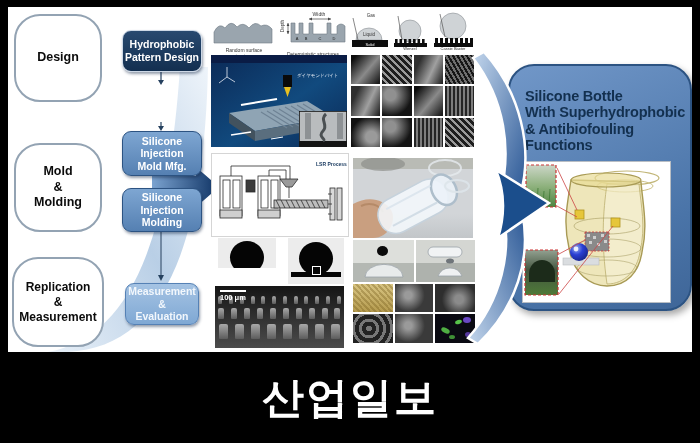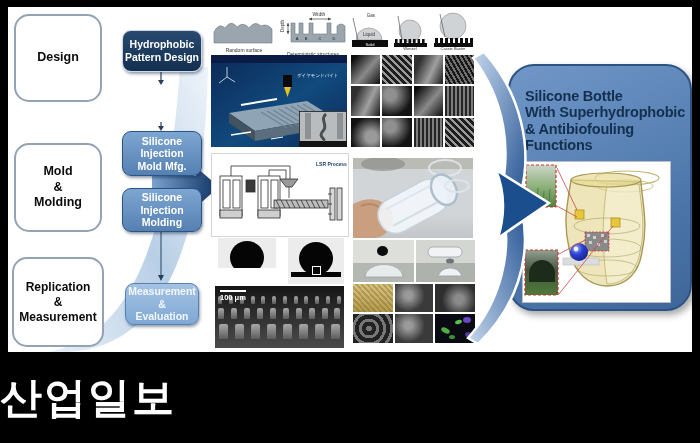--- a/index.html
+++ b/index.html
@@ -2,21 +2,21 @@
 <html><head>
 <meta charset="utf-8">
 <style>
   html,body{margin:0;padding:0;background:#000;}
   #stage{position:relative;width:700px;height:443px;background:#000;overflow:hidden;
          font-family:"Liberation Sans",sans-serif;}
   .abs{position:absolute;}
   .white-area{left:8px;top:7px;width:684px;height:345px;background:#fff;}
 
   
-  .stage-box{background:#fff;border:2px solid #93a3b3;border-radius:15px;
+  .stage-box{background:#fff;border:2px solid #93a3b3;border-radius:26px;
     display:flex;align-items:center;justify-content:center;text-align:center;
     font-weight:bold;color:#0b0b0b;font-size:12.5px;line-height:1.25;white-space:pre-line;}
 
   
   .flow-box{border-radius:9px;display:flex;align-items:center;justify-content:center;
     text-align:center;color:#fff;font-weight:bold;font-size:10.5px;line-height:1.2;
     white-space:pre-line;border:1px solid #cdd8e6;box-shadow:1px 2px 3px rgba(20,40,70,.45);}
   .flow-dark{background:linear-gradient(180deg,#28496f,#132f50);}
   .flow-mid{background:linear-gradient(180deg,#7ea6d2,#5580b2);border-color:#2c5382;}
   .flow-light{background:linear-gradient(180deg,#a5c3e3,#7fa8d4);border-color:#5581b5;color:#f2f7fc;}
@@ -63,21 +63,21 @@
   .result-title{position:absolute;color:#13304f;font-weight:bold;font-size:14.5px;
     line-height:1.13;white-space:pre-line;letter-spacing:-0.2px;}
   .result-img{position:absolute;background:#fff;border:1px solid #b9bec4;}
 
   
   .mach{background:linear-gradient(145deg,#0b2a57 0%,#114a7e 55%,#0b2a57 100%);overflow:hidden;}
   .mach-bar{position:absolute;left:0;top:0;width:100%;height:8px;background:#0a1c45;}
   .mach-jp{position:absolute;color:#e8eef6;font-size:4.5px;}
 
   .footer-band{left:0;top:352px;width:700px;height:91px;background:#000;
-    display:flex;align-items:center;justify-content:flex-start;}
+    display:flex;align-items:center;justify-content:center;}
   .footer-text{color:#fff;font-weight:bold;font-size:42px;letter-spacing:2px;}
 
   .lsr-label{position:absolute;font-weight:bold;color:#15365c;font-size:5px;}
 </style>
 </head>
 <body>
 
 <div id="stage">
 
   <div class="abs white-area"></div>

